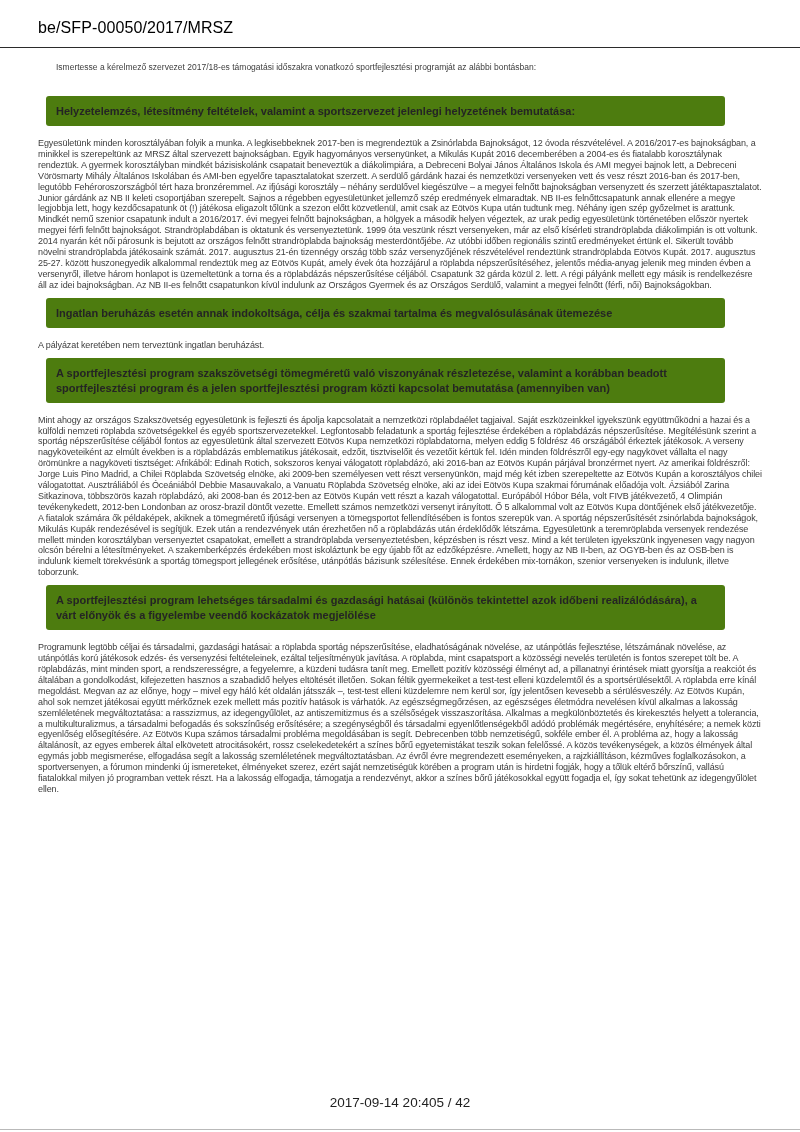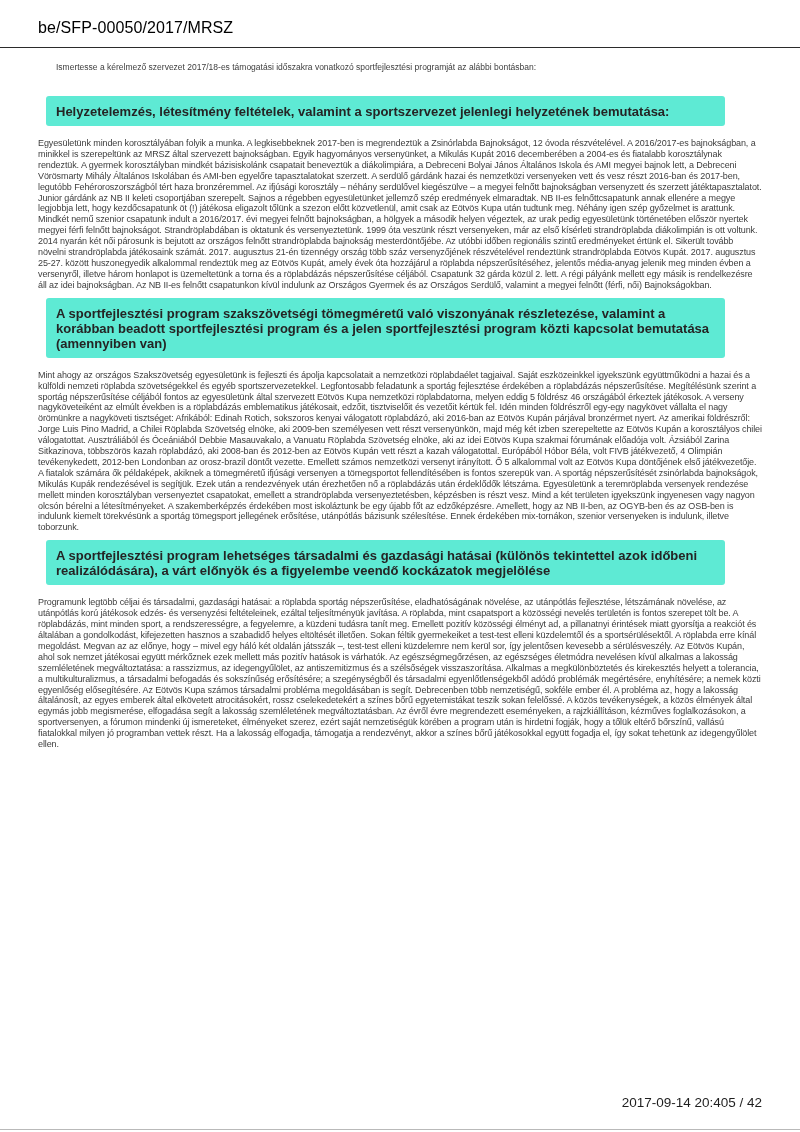--- a/index.html
+++ b/index.html
@@ -41,42 +41,42 @@
     font-size: 8.5px;
     line-height: 10px;
     color: #3d3d3d;
   }
   .section { margin: 0; }
   .section-header {
     box-sizing: border-box;
     width: 679px;
     margin: 5px 0 6px 8px;
     padding: 8px 12px 7px 10px;
-    background: #5eead4;
+    background: #4d7c0f;
     border-radius: 3px;
-    font-size: 13px;
+    font-size: 11px;
     line-height: 15px;
     font-weight: 700;
     color: #242424;
   }
   .section-body {
     margin: 12px 0 7px 0;
     font-size: 9px;
     line-height: 10.9px;
     letter-spacing: -0.1px;
     color: #3d3d3d;
     text-align: left;
   }
   .footer {
     position: absolute;
     left: 38px;
     top: 1095px;
     width: 724px;
     display: flex;
-    justify-content: flex-end;
+    justify-content: center;
     align-items: baseline;
     font-size: 13.5px;
     color: #1f1f1f;
   }
   .footer-rule {
     position: absolute;
     left: 0;
     top: 1129px;
     width: 800px;
     height: 0;
@@ -91,20 +91,24 @@
 
 <div class="content">
 
   <p class="intro">Ismertesse a kérelmező szervezet 2017/18-es támogatási időszakra vonatkozó sportfejlesztési programját az alábbi bontásban:</p>
 
   <div class="section">
     <div class="section-header">Helyzetelemzés, létesítmény feltételek, valamint a sportszervezet jelenlegi helyzetének bemutatása:</div>
     <p class="section-body">Egyesületünk minden korosztályában folyik a munka. A legkisebbeknek 2017-ben is megrendeztük a Zsinórlabda Bajnokságot, 12 óvoda részvételével. A 2016/2017-es bajnokságban, a minikkel is szerepeltünk az MRSZ által szervezett bajnokságban. Egyik hagyományos versenyünket, a Mikulás Kupát 2016 decemberében a 2004-es és fiatalabb korosztálynak rendeztük. A gyermek korosztályban mindkét bázisiskolánk csapatait beneveztük a diákolimpiára, a Debreceni Bolyai János Általános Iskola és AMI megyei bajnok lett, a Debreceni Vörösmarty Mihály Általános Iskolában és AMI-ben egyelőre tapasztalatokat szerzett. A serdülő gárdánk hazai és nemzetközi versenyeken vett és vesz részt 2016-ban és 2017-ben, legutóbb Fehéroroszországból tért haza bronzéremmel. Az ifjúsági korosztály – néhány serdülővel kiegészülve – a megyei felnőtt bajnokságban versenyzett és szerzett játéktapasztalatot. Junior gárdánk az NB II keleti csoportjában szerepelt. Sajnos a régebben egyesületünket jellemző szép eredmények elmaradtak. NB II-es felnőttcsapatunk annak ellenére a megye legjobbja lett, hogy kezdőcsapatunk öt (!) játékosa eligazolt tőlünk a szezon előtt közvetlenül, amit csak az Eötvös Kupa után tudtunk meg. Néhány igen szép győzelmet is arattunk. Mindkét nemű szenior csapatunk indult a 2016/2017. évi megyei felnőtt bajnokságban, a hölgyek a második helyen végeztek, az urak pedig egyesületünk történetében először nyertek megyei férfi felnőtt bajnokságot. Strandröplabdában is oktatunk és versenyeztetünk. 1999 óta veszünk részt versenyeken, már az első kísérleti strandröplabda diákolimpián is ott voltunk. 2014 nyarán két női párosunk is bejutott az országos felnőtt strandröplabda bajnokság mesterdöntőjébe. Az utóbbi időben regionális szintű eredményeket értünk el. Sikerült tovább növelni strandröplabda játékosaink számát. 2017. augusztus 21-én tizennégy ország több száz versenyzőjének részvételével rendeztünk strandröplabda Eötvös Kupát. 2017. augusztus 25-27. között huszonegyedik alkalommal rendeztük meg az Eötvös Kupát, amely évek óta hozzájárul a röplabda népszerűsítéséhez, jelentős média-anyag jelenik meg minden évben a versenyről, illetve három honlapot is üzemeltetünk a torna és a röplabdázás népszerűsítése céljából. Csapatunk 32 gárda közül 2. lett. A régi pályánk mellett egy másik is rendelkezésre áll az idei bajnokságban. Az NB II-es felnőtt csapatunkon kívül indulunk az Országos Gyermek és az Országos Serdülő, valamint a megyei felnőtt (férfi, női) Bajnokságokban.</p>
   </div>
 
+  <div class="section">
+    <div class="section-header">Ingatlan beruházás esetén annak indokoltsága, célja és szakmai tartalma és megvalósulásának ütemezése</div>
+    <p class="section-body">A pályázat keretében nem terveztünk ingatlan beruházást.</p>
+  </div>
 
   <div class="section">
     <div class="section-header">A sportfejlesztési program szakszövetségi tömegméretű való viszonyának részletezése, valamint a korábban beadott sportfejlesztési program és a jelen sportfejlesztési program közti kapcsolat bemutatása (amennyiben van)</div>
     <p class="section-body">Mint ahogy az országos Szakszövetség egyesületünk is fejleszti és ápolja kapcsolatait a nemzetközi röplabdaélet tagjaival. Saját eszközeinkkel igyekszünk együttműködni a hazai és a külföldi nemzeti röplabda szövetségekkel és egyéb sportszervezetekkel. Legfontosabb feladatunk a sportág fejlesztése érdekében a röplabdázás népszerűsítése. Megítélésünk szerint a sportág népszerűsítése céljából fontos az egyesületünk által szervezett Eötvös Kupa nemzetközi röplabdatorna, melyen eddig 5 földrész 46 országából érkeztek játékosok. A verseny nagyköveteiként az elmúlt években is a röplabdázás emblematikus játékosait, edzőit, tisztviselőit és vezetőit kértük fel. Idén minden földrészről egy-egy nagykövet vállalta el nagy örömünkre a nagyköveti tisztséget: Afrikából: Edinah Rotich, sokszoros kenyai válogatott röplabdázó, aki 2016-ban az Eötvös Kupán párjával bronzérmet nyert. Az amerikai földrészről: Jorge Luis Pino Madrid, a Chilei Röplabda Szövetség elnöke, aki 2009-ben személyesen vett részt versenyünkön, majd még két izben szerepeltette az Eötvös Kupán a korosztályos chilei válogatottat. Ausztráliából és Óceániából Debbie Masauvakalo, a Vanuatu Röplabda Szövetség elnöke, aki az idei Eötvös Kupa szakmai fórumának előadója volt. Ázsiából Zarina Sitkazinova, többszörös kazah röplabdázó, aki 2008-ban és 2012-ben az Eötvös Kupán vett részt a kazah válogatottal. Európából Hóbor Béla, volt FIVB játékvezető, 4 Olimpián tevékenykedett, 2012-ben Londonban az orosz-brazil döntőt vezette. Emellett számos nemzetközi versenyt irányított. Ő 5 alkalommal volt az Eötvös Kupa döntőjének első játékvezetője. A fiatalok számára ők példaképek, akiknek a tömegméretű ifjúsági versenyen a tömegsportot fellendítésében is fontos szerepük van. A sportág népszerűsítését zsinórlabda bajnokságok, Mikulás Kupák rendezésével is segítjük. Ezek után a rendezvények után érezhetően nő a röplabdázás után érdeklődők létszáma. Egyesületünk a teremröplabda versenyek rendezése mellett minden korosztályban versenyeztet csapatokat, emellett a strandröplabda versenyeztetésben, képzésben is részt vesz. Mind a két területen igyekszünk ingyenesen vagy nagyon olcsón bérelni a létesítményeket. A szakemberképzés érdekében most iskoláztunk be egy újabb főt az edzőképzésre. Amellett, hogy az NB II-ben, az OGYB-ben és az OSB-ben is indulunk kiemelt törekvésünk a sportág tömegsport jellegének erősítése, utánpótlás bázisunk szélesítése. Ennek érdekében mix-tornákon, szenior versenyeken is indulunk, illetve toborzunk.</p>
   </div>
 
   <div class="section">
     <div class="section-header">A sportfejlesztési program lehetséges társadalmi és gazdasági hatásai (különös tekintettel azok időbeni realizálódására), a várt előnyök és a figyelembe veendő kockázatok megjelölése</div>
     <p class="section-body">Programunk legtöbb céljai és társadalmi, gazdasági hatásai: a röplabda sportág népszerűsítése, eladhatóságának növelése, az utánpótlás fejlesztése, létszámának növelése, az utánpótlás korú játékosok edzés- és versenyzési feltételeinek, ezáltal teljesítményük javítása. A röplabda, mint csapatsport a közösségi nevelés területén is fontos szerepet tölt be. A röplabdázás, mint minden sport, a rendszerességre, a fegyelemre, a küzdeni tudásra tanít meg. Emellett pozitív közösségi élményt ad, a pillanatnyi érintések miatt gyorsítja a reakciót és általában a gondolkodást, kifejezetten hasznos a szabadidő helyes eltöltését illetően. Sokan féltik gyermekeiket a test-test elleni küzdelemtől és a sportsérülésektől. A röplabda erre kínál megoldást. Megvan az az előnye, hogy – mivel egy háló két oldalán játsszák –, test-test elleni küzdelemre nem kerül sor, így jelentősen kevesebb a sérülésveszély. Az Eötvös Kupán, ahol sok nemzet játékosai együtt mérkőznek ezek mellett más pozitív hatások is várhatók. Az egészségmegőrzésen, az egészséges életmódra nevelésen kívül alkalmas a lakosság szemléletének megváltoztatása: a rasszizmus, az idegengyűlölet, az antiszemitizmus és a szélsőségek visszaszorítása. Alkalmas a megkülönböztetés és kirekesztés helyett a tolerancia, a multikulturalizmus, a társadalmi befogadás és sokszínűség erősítésére; a szegénységből és társadalmi egyenlőtlenségekből adódó problémák megértésére, enyhítésére; a nemek közti egyenlőség elősegítésére. Az Eötvös Kupa számos társadalmi probléma megoldásában is segít. Debrecenben több nemzetiségű, sokféle ember él. A probléma az, hogy a lakosság általánosít, az egyes emberek által elkövetett atrocitásokért, rossz cselekedetekért a színes bőrű egyetemistákat teszik sokan felelőssé. A közös tevékenységek, a közös élmények által egymás jobb megismerése, elfogadása segít a lakosság szemléletének megváltoztatásban. Az évről évre megrendezett eseményeken, a rajzkiállításon, kézműves foglalkozásokon, a sportversenyen, a fórumon mindenki új ismereteket, élményeket szerez, ezért saját nemzetiségük körében a program után is hirdetni fogják, hogy a tőlük eltérő bőrszínű, vallású fiatalokkal milyen jó programban vettek részt. Ha a lakosság elfogadja, támogatja a rendezvényt, akkor a színes bőrű játékosokkal együtt fogadja el, így sokat tehetünk az idegengyűlölet ellen.</p>
   </div>

